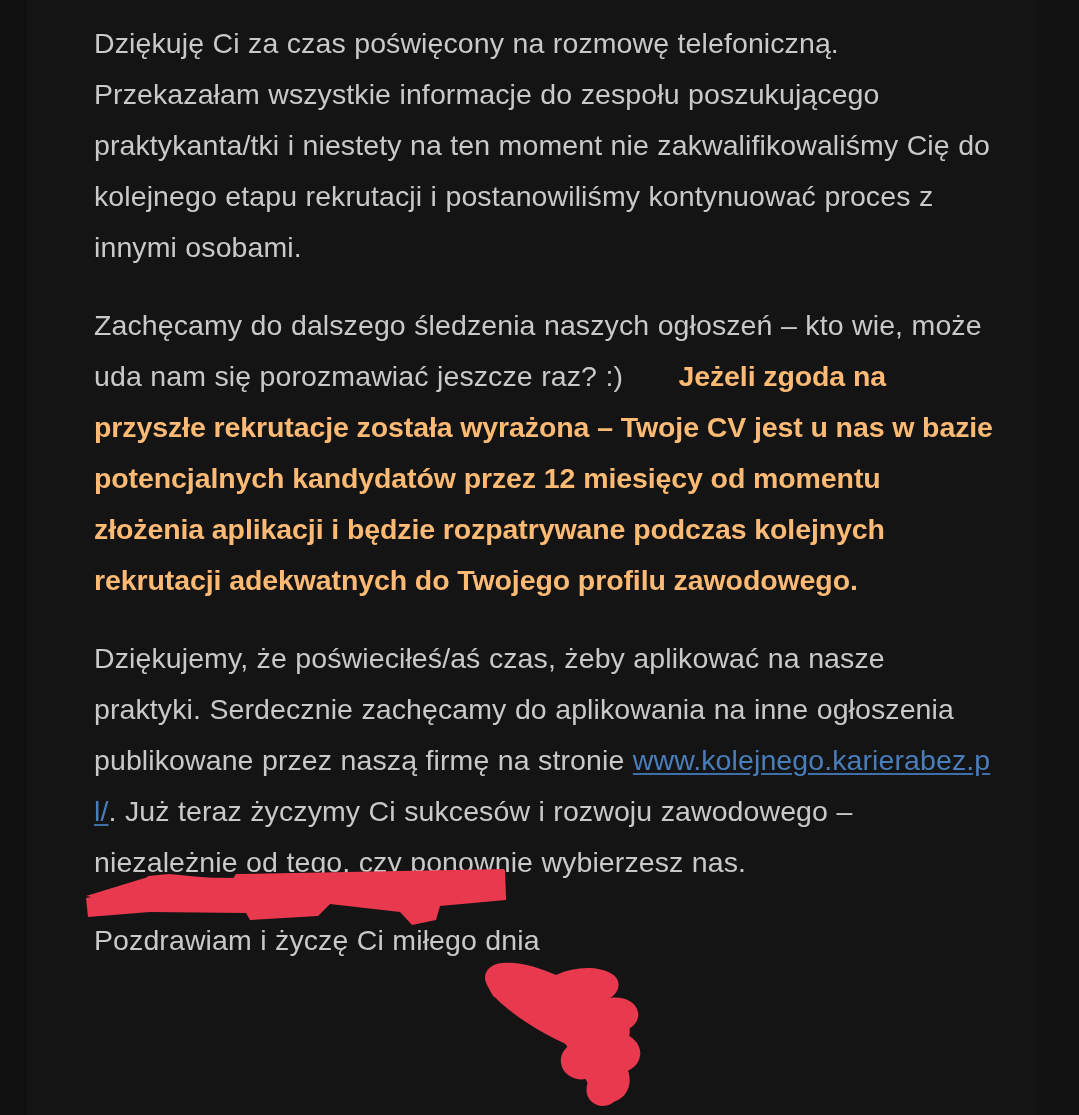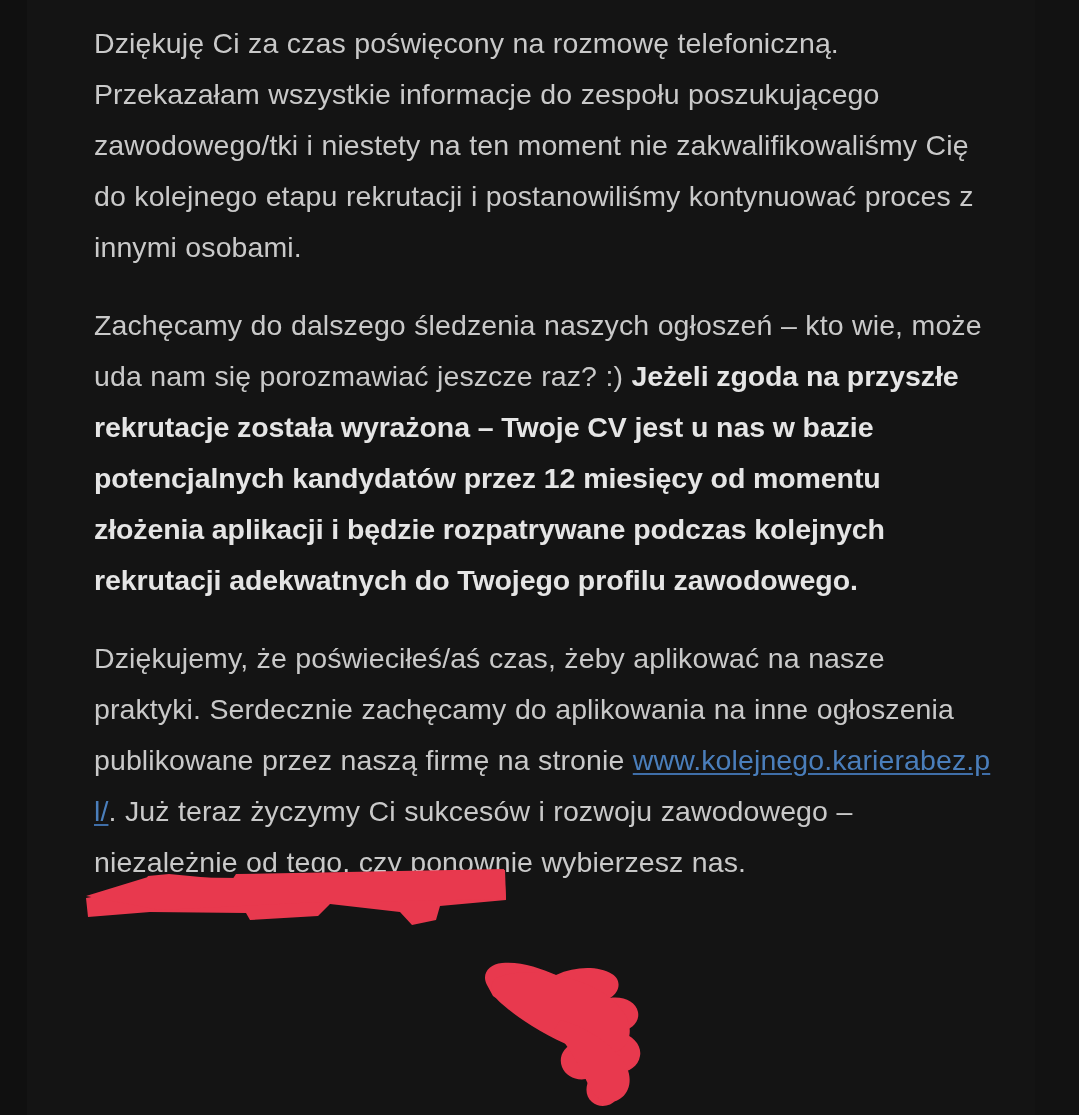--- a/index.html
+++ b/index.html
@@ -49,24 +49,25 @@
     line-height: 51px;
     color: #c9c9c9;
     font-weight: 400;
     letter-spacing: 0.1px;
     word-spacing: 0.4px;
     white-space: pre-wrap;
   }
   p.para:last-child { margin-bottom: 0; }
 
   .emph {
-    color: #e5e5e5;
+    color: #fdba74;
     font-weight: 700;
     letter-spacing: -0.1px;
     word-spacing: 0px;
+    margin-left: 47px;
   }
 
   a.link {
     color: #4a7ebb;
     text-decoration: underline;
     text-decoration-color: #3f6ea8;
     text-underline-offset: 3px;
     word-break: break-all;
   }
 
@@ -85,26 +86,27 @@
 </head>
 <body>
 
 <div id="screen">
 
   <div class="gutter left"></div>
   <div class="gutter right"></div>
 
   <div id="message-body">
 
-    <p class="para"><span>Dziękuję Ci za czas poświęcony na rozmowę telefoniczną. Przekazałam wszystkie informacje do zespołu poszukującego zawodowego/tki i niestety na ten moment nie zakwalifikowaliśmy Cię do kolejnego etapu rekrutacji i postanowiliśmy kontynuować proces z innymi osobami.</span></p>
+    <p class="para"><span>Dziękuję Ci za czas poświęcony na rozmowę telefoniczną. Przekazałam wszystkie informacje do zespołu poszukującego praktykanta/tki i niestety na ten moment nie zakwalifikowaliśmy Cię do kolejnego etapu rekrutacji i postanowiliśmy kontynuować proces z innymi osobami.</span></p>
 
     <p class="para"><span>Zachęcamy do dalszego śledzenia naszych ogłoszeń – kto wie, może uda nam się porozmawiać jeszcze raz? :) </span><span class="emph">Jeżeli zgoda na przyszłe rekrutacje została wyrażona – Twoje CV jest u nas w bazie potencjalnych kandydatów przez 12 miesięcy od momentu złożenia aplikacji i będzie rozpatrywane podczas kolejnych rekrutacji adekwatnych do Twojego profilu zawodowego.</span></p>
 
     <p class="para"><span>Dziękujemy, że poświeciłeś/aś czas, żeby aplikować na nasze praktyki. Serdecznie zachęcamy do aplikowania na inne ogłoszenia publikowane przez naszą firmę na stronie </span><a class="link" href="#">www.kolejnego.karierabez.pl/</a><span>. Już teraz życzymy Ci sukcesów i rozwoju zawodowego – niezależnie od tego, czy ponownie wybierzesz nas.</span></p>
 
+    <p class="para"><span>Pozdrawiam i życzę Ci miłego dnia</span></p>
 
   </div>
 
   <div id="annotation-layer">
     <svg viewBox="0 0 1079 1115" xmlns="http://www.w3.org/2000/svg" aria-hidden="true">
 
       <g>
         <path fill="#e8394e" d="
           M 88,917
           L 86,898

